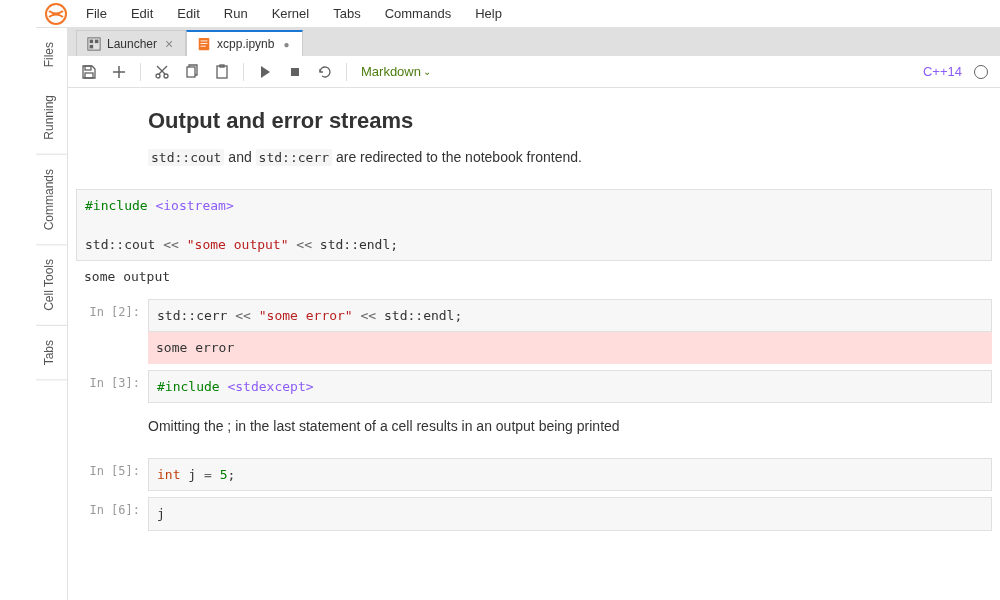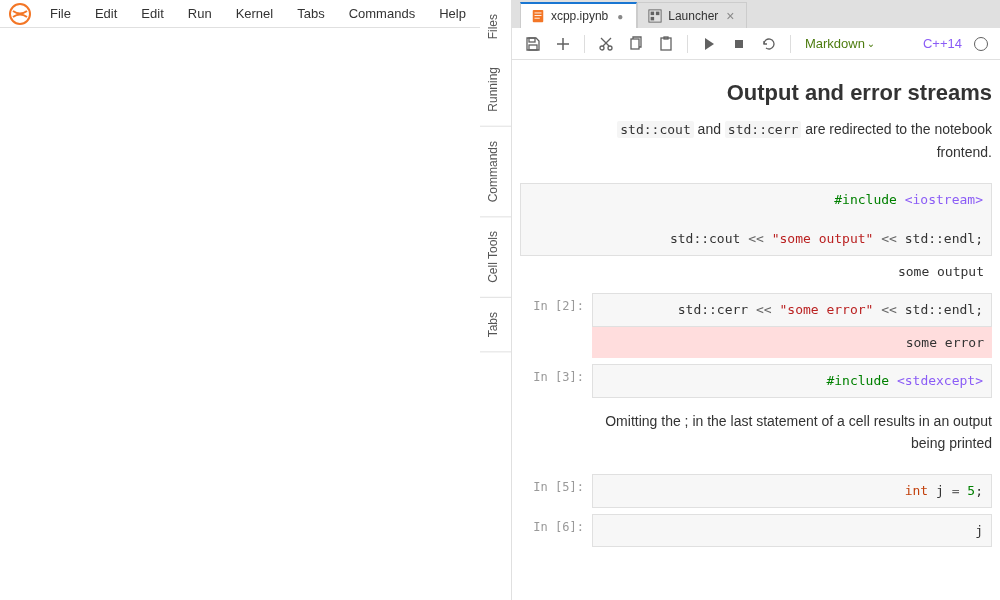--- a/index.html
+++ b/index.html
@@ -1,17 +1,17 @@
 <!DOCTYPE html>
 <html><head>
 <meta charset="utf-8">
 <style>
 * { box-sizing: border-box; margin: 0; padding: 0; }
 body { font-family: -apple-system, BlinkMacSystemFont, "Segoe UI", Helvetica, Arial, sans-serif; font-size: 13px; color: #333; background: #fff; overflow: hidden; }
-.app { display: flex; flex-direction: row; width: 1000px; height: 600px; }
+.app { display: flex; flex-direction: column; width: 1000px; height: 600px; padding-left: 36px; }
 .menubar { display: flex; align-items: center; height: 28px; border-bottom: 1px solid #e0e0e0; padding: 0 4px; gap: 4px; }
 .logo { width: 24px; height: 24px; margin: 0 4px; }
 .menu-item { padding: 4px 10px; cursor: pointer; font-size: 13px; }
 .body { display: flex; flex: 1; min-height: 0; }
 .leftbar { width: 32px; background: #fff; border-right: 1px solid #e0e0e0; display: flex; flex-direction: column; }
 .lefttab { writing-mode: vertical-rl; transform: rotate(180deg); padding: 14px 6px; font-size: 12px; color: #555; border-top: 1px solid #e0e0e0; cursor: pointer; text-align: center; }
 .lefttab:first-child { border-top: none; }
 .main { flex: 1; display: flex; flex-direction: column; min-width: 0; background: #e0e0e0; }
 .tabbar { display: flex; height: 28px; background: #e0e0e0; align-items: flex-end; padding: 0 8px; gap: 0; }
 .tab { display: flex; align-items: center; height: 26px; padding: 0 10px; background: #e0e0e0; border: 1px solid #ccc; border-bottom: none; font-size: 12px; gap: 6px; cursor: pointer; position: relative; }
@@ -25,21 +25,21 @@
 .tbtn svg { width: 16px; height: 16px; }
 .tsep { width: 1px; height: 18px; background: #ddd; margin: 0 4px; }
 .celltype { display: flex; align-items: center; gap: 2px; padding: 0 6px; cursor: pointer; font-size: 13px; color: #4d7c0f; }
 .spacer { flex: 1; }
 .kernel-name { font-size: 13px; color: #8b5cf6; padding: 0 8px; }
 .kernel-ind { width: 14px; height: 14px; border: 1.5px solid #616161; border-radius: 50%; margin-right: 4px; }
 .notebook { flex: 1; overflow-y: auto; background: #fff; padding: 12px 8px 8px 8px; }
 .nb-inner { max-width: 960px; margin: 0 auto; }
 .cell { display: flex; margin-bottom: 6px; }
 .prompt { width: 72px; text-align: right; padding: 6px 8px 0 0; font-family: Menlo, Monaco, Consolas, monospace; font-size: 12px; color: #999; flex-shrink: 0; }
-.cell-body { flex: 1; min-width: 0; text-align: right; }
+.cell-body { flex: 1; min-width: 0; }
 .md h1 { font-size: 22px; font-weight: 600; margin: 8px 0 12px 0; }
 .md p { font-size: 14px; line-height: 1.6; margin: 6px 0 14px 0; }
 .md code { font-family: Menlo, Monaco, Consolas, monospace; font-size: 13px; background: #f5f5f5; padding: 1px 3px; border-radius: 2px; }
 .code-input { background: #f7f7f7; border: 1px solid #e0e0e0; padding: 6px 8px; font-family: Menlo, Monaco, Consolas, monospace; font-size: 13px; line-height: 1.5; white-space: pre; overflow-x: auto; }
 .output { padding: 6px 8px; font-family: Menlo, Monaco, Consolas, monospace; font-size: 13px; line-height: 1.5; white-space: pre-wrap; }
 .output.err { background: #fdd; }
 .tok-kw { color: #008000; font-weight: bold; }
 .tok-str { color: #ba2121; }
 .tok-inc { color: #008000; }
 .tok-hdr { color: #8b5cf6; }
@@ -74,40 +74,40 @@
     <div class="leftbar">
       <div class="lefttab">Files</div>
       <div class="lefttab">Running</div>
       <div class="lefttab">Commands</div>
       <div class="lefttab">Cell Tools</div>
       <div class="lefttab">Tabs</div>
     </div>
 
     <div class="main">
       <div class="tabbar">
+        <div class="tab">
+          <span class="tab-icon"><svg viewBox="0 0 16 16">
+                <rect x="1" y="1" width="14" height="14" fill="none" stroke="#616161"></rect>
+                <rect x="3" y="3" width="4" height="4" fill="#616161"></rect>
+                <rect x="9" y="3" width="4" height="4" fill="#616161"></rect>
+                <rect x="3" y="9" width="4" height="4" fill="#616161"></rect>
+              </svg></span>
+          <span>Launcher</span>
+          <span class="tab-close"></span>
+        </div>
         <div class="tab active">
           <span class="tab-icon"><svg viewBox="0 0 16 16">
                 <rect x="2" y="1" width="12" height="14" fill="#f37626" rx="1"></rect>
                 <rect x="4" y="4" width="8" height="1" fill="#fff"></rect>
                 <rect x="4" y="7" width="8" height="1" fill="#fff"></rect>
                 <rect x="4" y="10" width="6" height="1" fill="#fff"></rect>
               </svg></span>
           <span>xcpp.ipynb</span>
           <span class="tab-dirty"></span>
         </div>
-        <div class="tab">
-          <span class="tab-icon"><svg viewBox="0 0 16 16">
-                <rect x="1" y="1" width="14" height="14" fill="none" stroke="#616161"></rect>
-                <rect x="3" y="3" width="4" height="4" fill="#616161"></rect>
-                <rect x="9" y="3" width="4" height="4" fill="#616161"></rect>
-                <rect x="3" y="9" width="4" height="4" fill="#616161"></rect>
-              </svg></span>
-          <span>Launcher</span>
-          <span class="tab-close"></span>
-        </div>
       </div>
 
       <div class="toolbar">
         <div class="tbtn">
             <svg viewBox="0 0 16 16" fill="none" stroke="currentColor" stroke-width="1.3">
               <path d="M2 2h9l3 3v9H2z"></path>
               <rect x="4" y="2" width="6" height="4"></rect>
               <rect x="4" y="9" width="8" height="5"></rect>
             </svg>
           </div>

